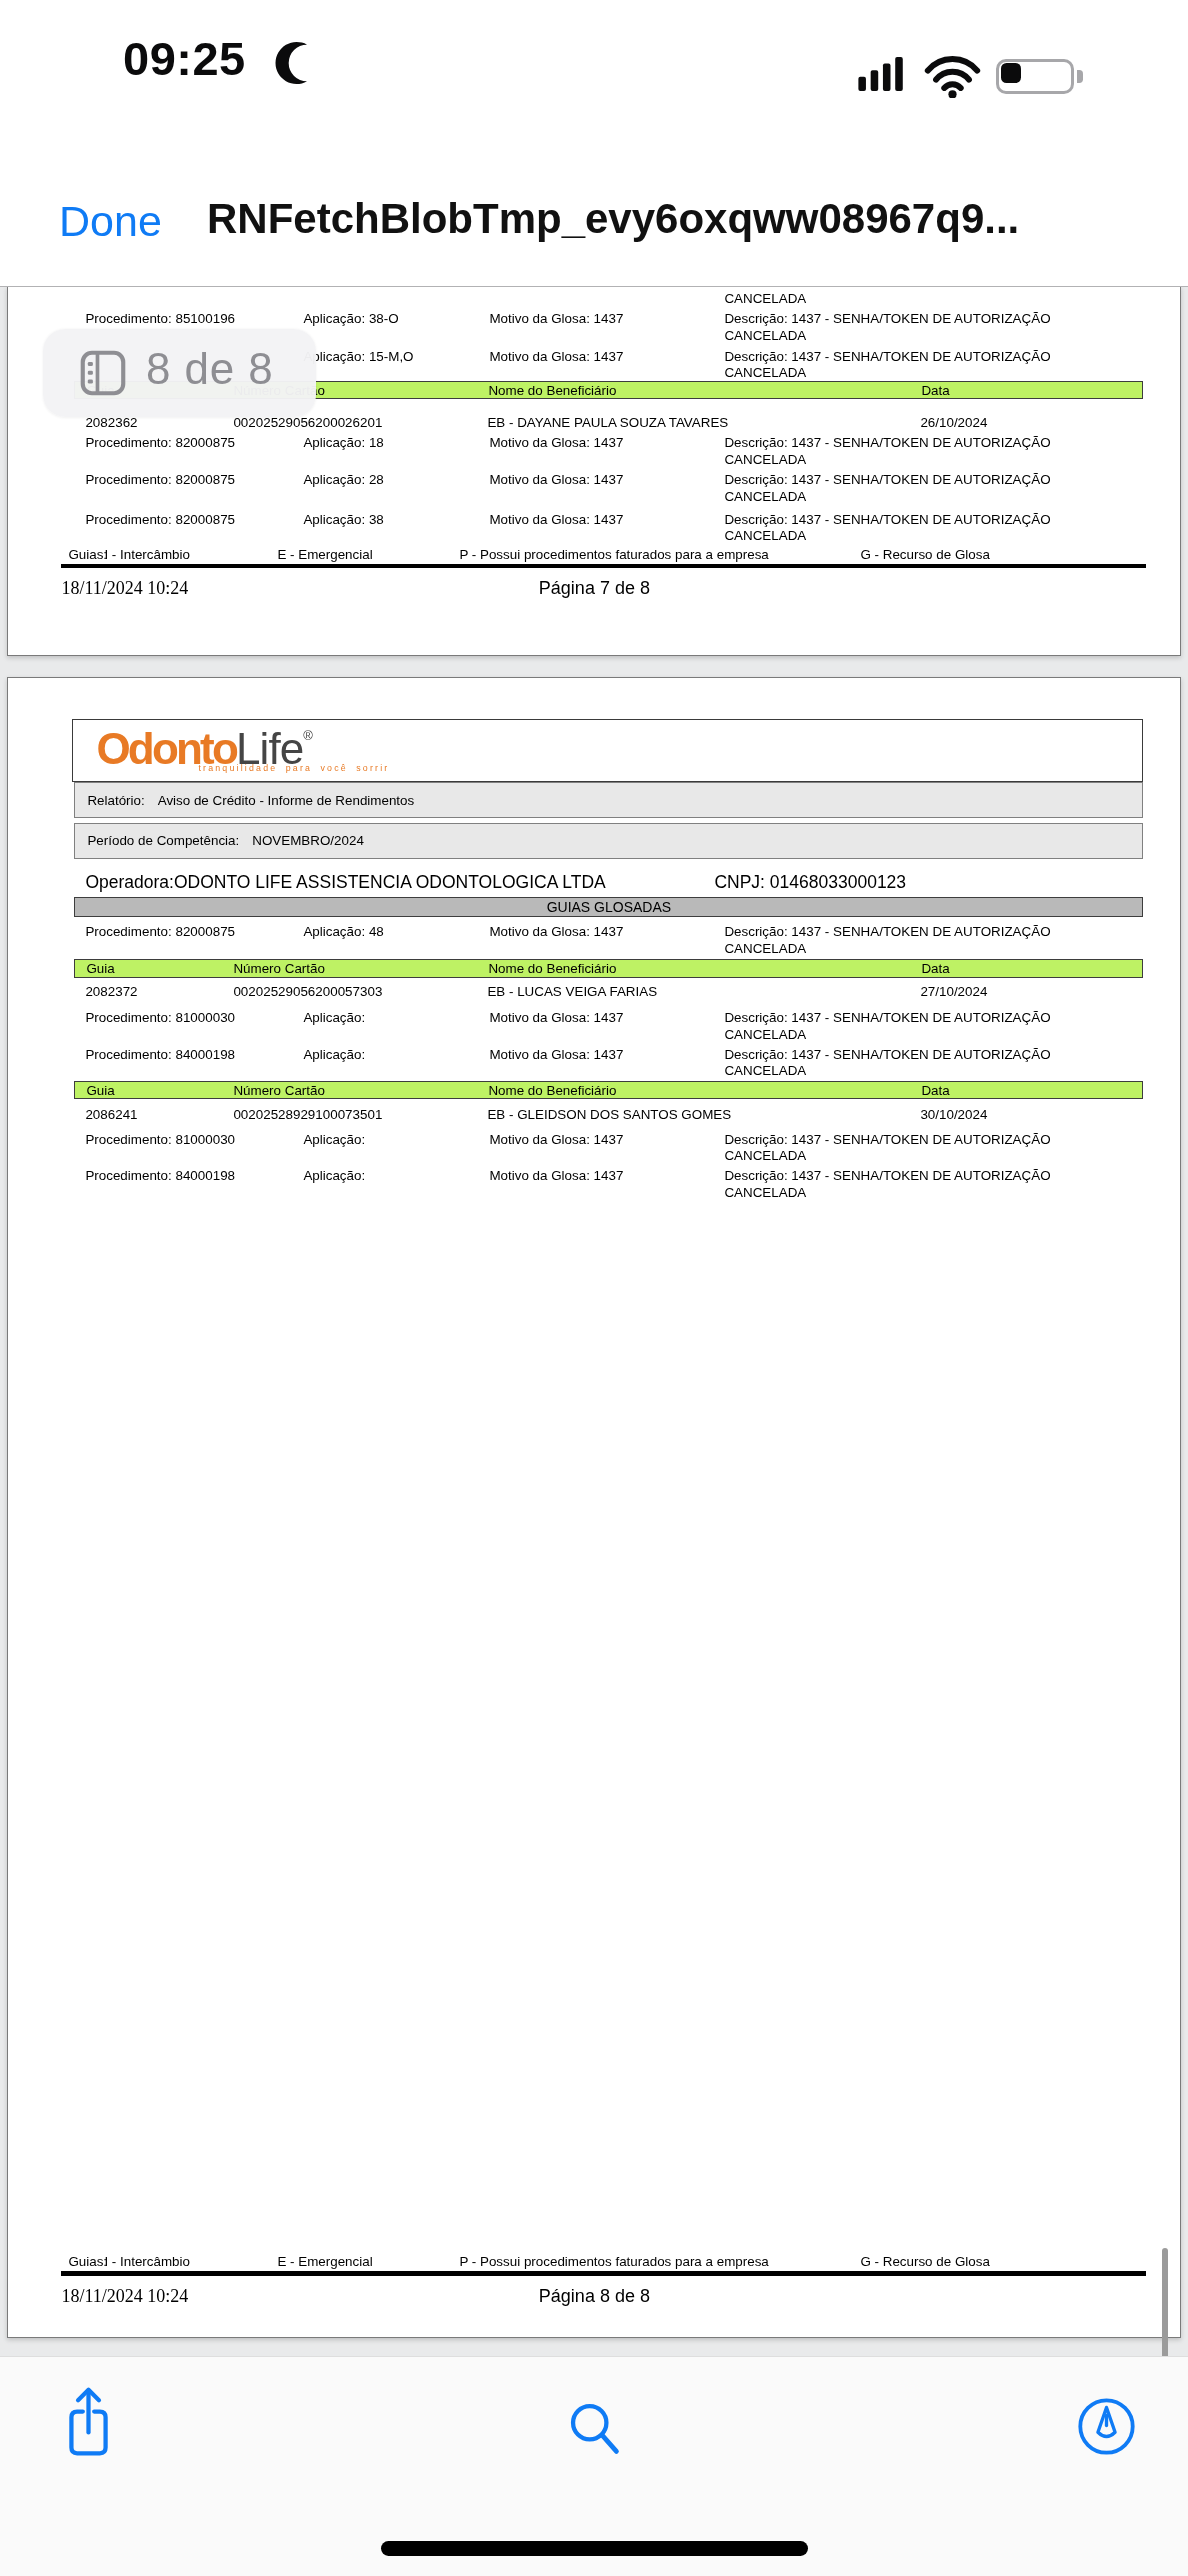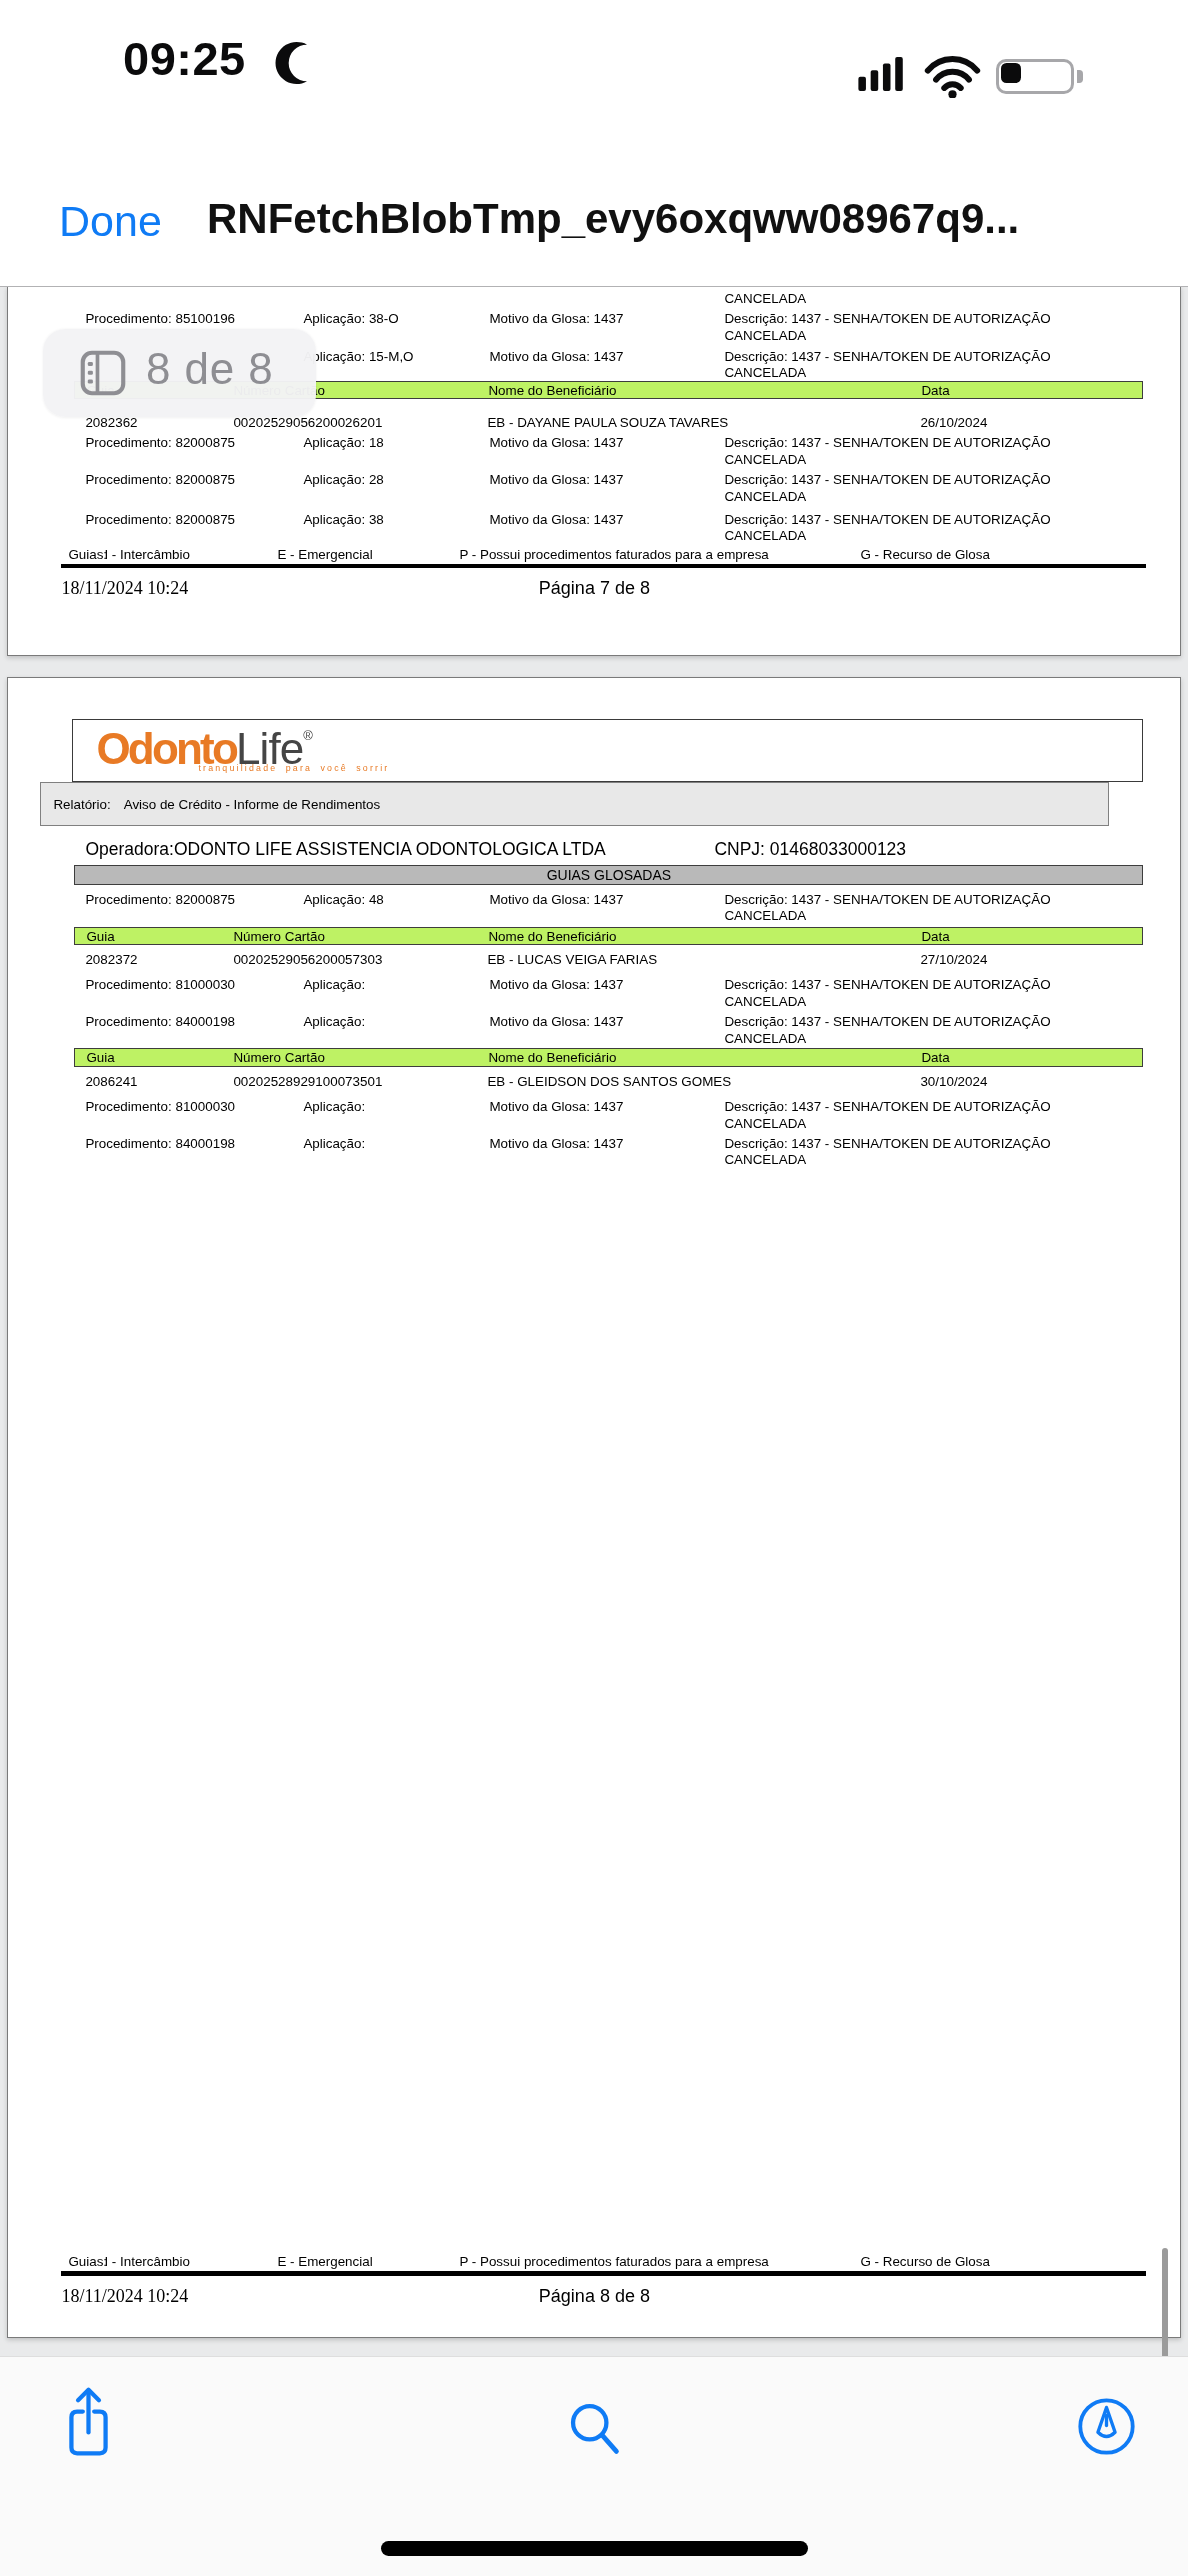--- a/index.html
+++ b/index.html
@@ -70,21 +70,21 @@
     background:#bef264; border:0.9px solid #3d3d3d; font-size:13.4px; line-height:15.7px;
   }
   .bar span { position:absolute; top:0.9px; white-space:nowrap; }
   .bar .h-guia { left:11px; } .bar .h-cart { left:158px; }
   .bar .h-nome { left:413px; } .bar .h-data { left:846px; }
   .section-bar {
     margin-left:66px; width:1069px; height:20px; background:#b9b9b9;
     border:0.9px solid #3d3d3d; text-align:center; font-size:14px; line-height:18.4px;
   }
   .panel {
-    margin-left:32px; width:1069px; height:44px; background:#e8e8e8;
+    margin-left:66px; width:1069px; height:36px; background:#e8e8e8;
     border:0.9px solid #808080; display:flex; align-items:center;
     padding-left:12px; font-size:13.4px;
   }
   .panel .p-label { margin-right:13px; }
   .logo-box { position:relative; margin:41px 0 0 64px; width:1071px; height:63px; border:0.9px solid #3a3a3a; background:#fff; }
   .logo-line { position:absolute; left:23px; top:3.7px; white-space:nowrap; }
   .logo-odonto { font-size:44px; font-weight:800; letter-spacing:-2.8px; color:#e87a25; }
   .logo-life { font-size:44px; font-weight:400; letter-spacing:-0.9px; color:#454545; }
   .logo-reg { font-size:13px; color:#454545; vertical-align:24px; }
   .logo-tagline { position:absolute; left:125px; top:43px; font-size:8.8px; letter-spacing:2.2px; word-spacing:3.7px; color:#e87a25; }
@@ -233,20 +233,24 @@
     <div class="logo-box">
       <div class="logo-line">
         <span class="logo-odonto">Odonto</span><span class="logo-life">Life</span><span class="logo-reg">®</span>
       </div>
       <div class="logo-tagline">tranquilidade para você sorrir</div>
     </div>
     <div class="panel" style="margin-top:0;">
       <span class="p-label">Relatório:</span>
       <span>Aviso de Crédito - Informe de Rendimentos</span>
     </div>
+    <div class="panel" style="margin-top:4.6px;">
+      <span class="p-label">Período de Competência:</span>
+      <span>NOVEMBRO/2024</span>
+    </div>
     <div class="operadora-line" style="margin-top:13px;padding-left:8px;">
       <span class="op-main"><span>Operadora:</span><span>ODONTO LIFE ASSISTENCIA ODONTOLOGICA LTDA</span></span>
       <span class="op-cnpj"><span>CNPJ:</span> <span>01468033000123</span></span>
     </div>
     <div class="section-bar" style="margin-top:5.5px;">GUIAS GLOSADAS</div>
     <div id="p8-rows">
         <div class="proc-row" style="margin-top: 7.4px;">
           <span class="c-proc">Procedimento: 82000875</span>
           <span class="c-apl">Aplicação: 48</span>
           <span class="c-mot">Motivo da Glosa: 1437</span>

